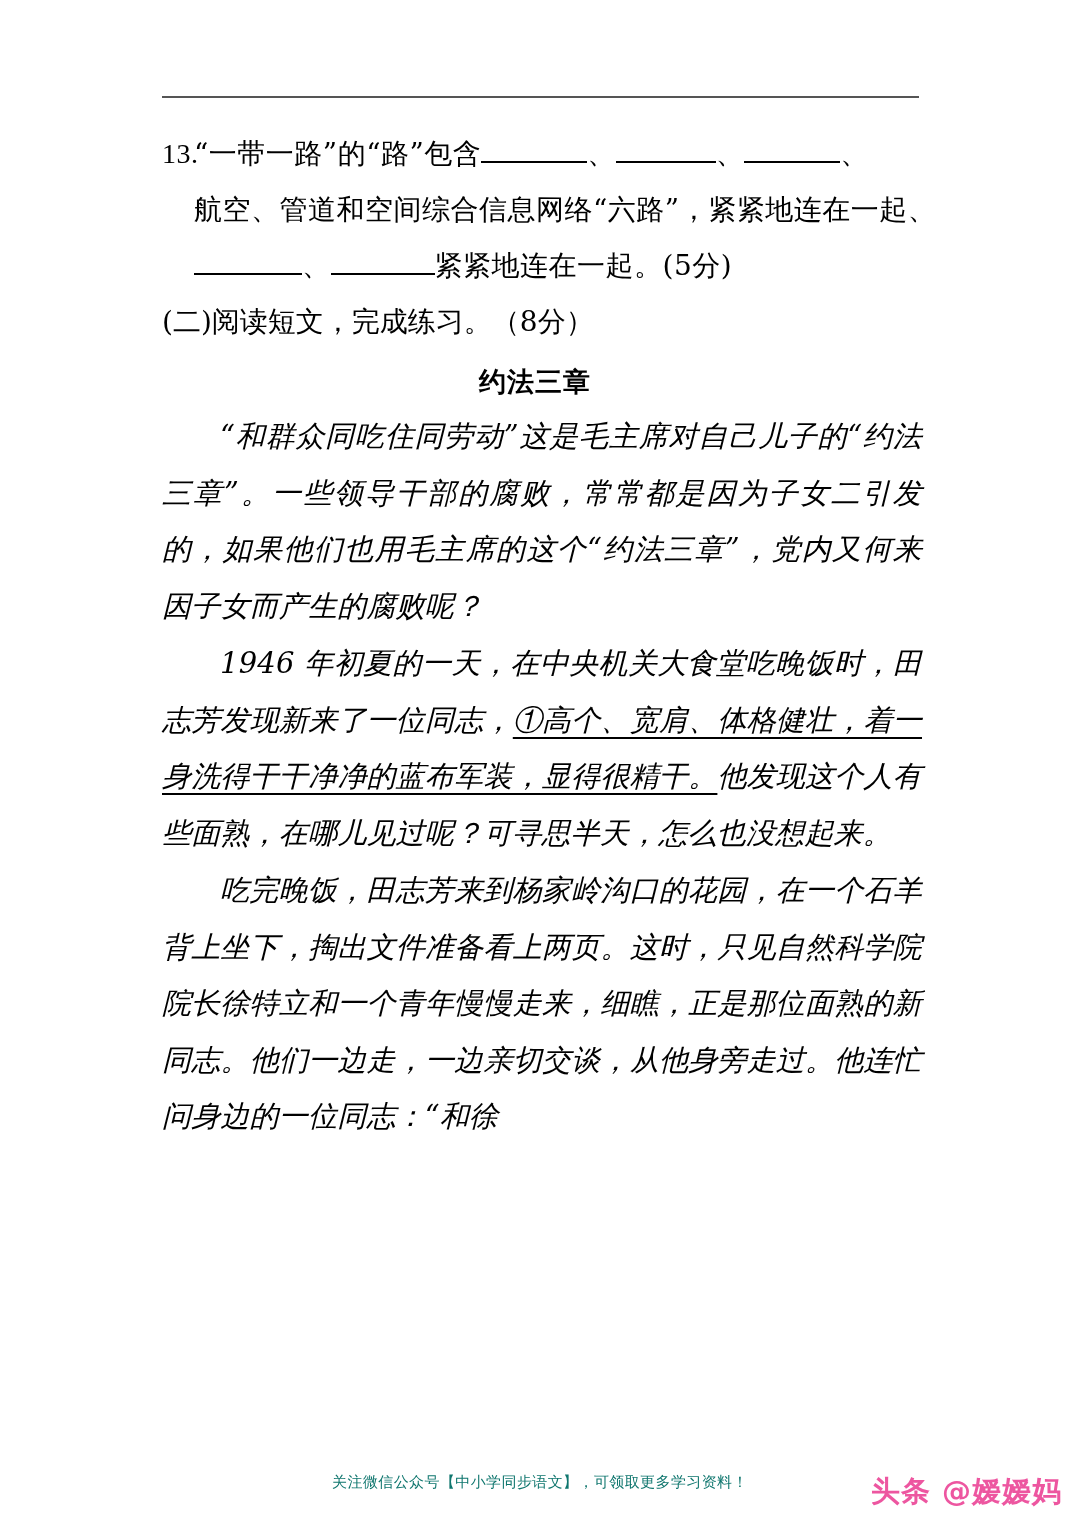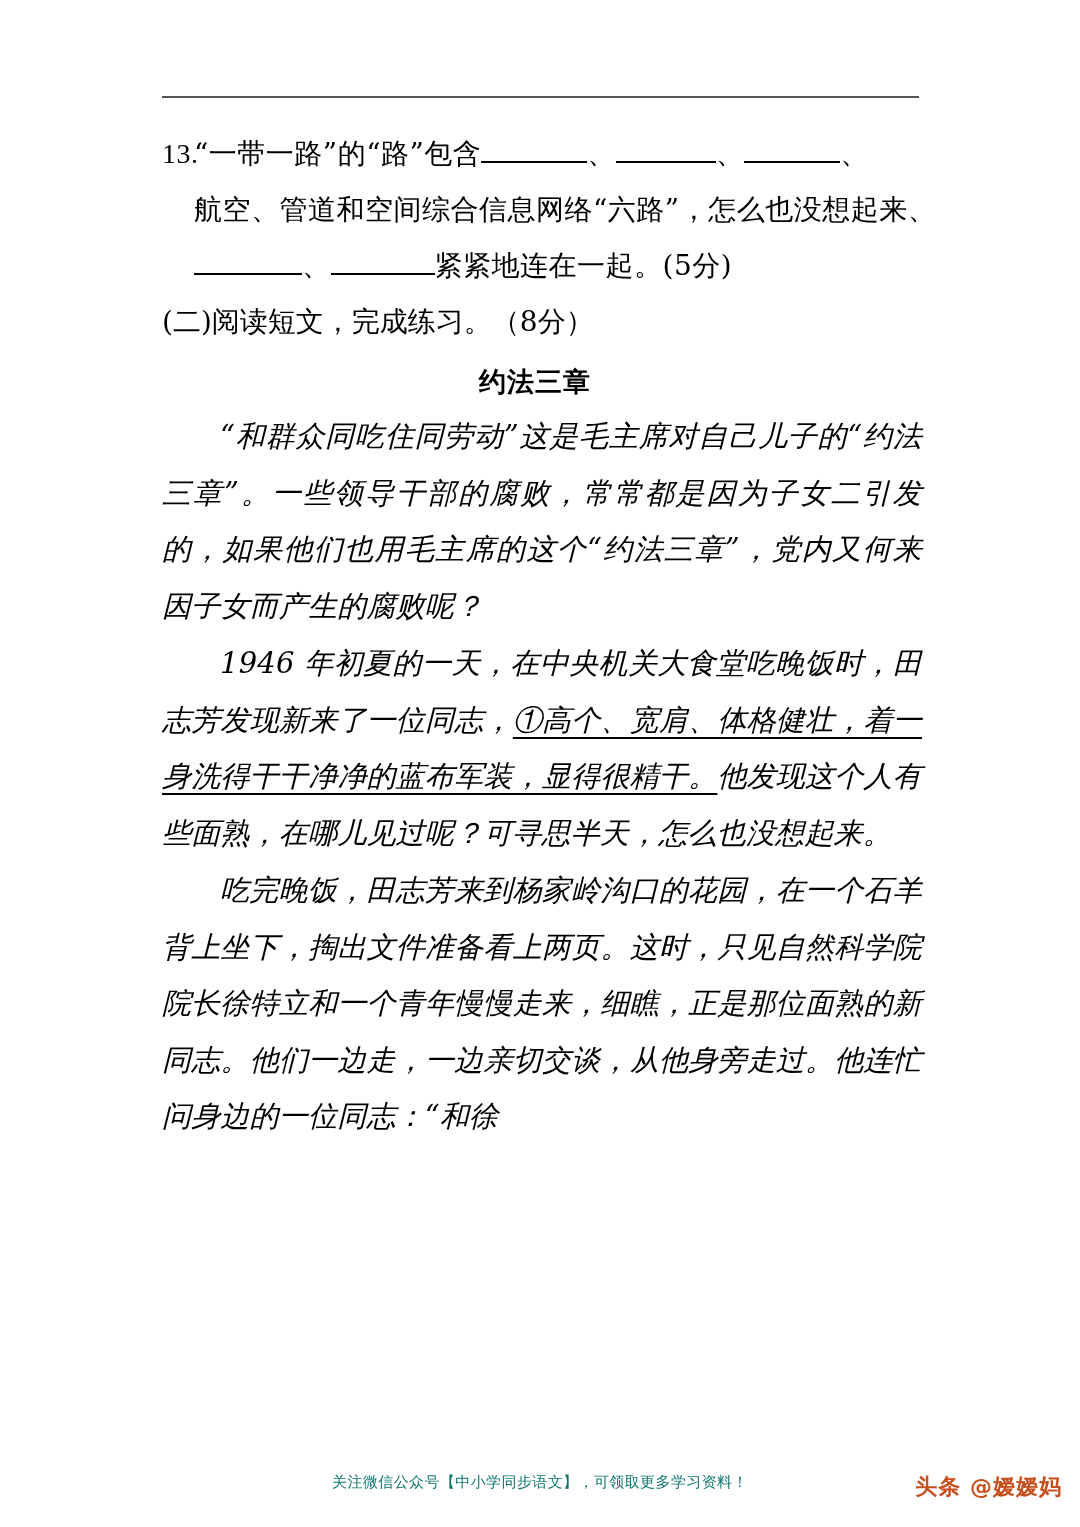--- a/index.html
+++ b/index.html
@@ -127,44 +127,44 @@
     font-size: 15px;
     color: #0f766e;
     letter-spacing: 0.4px;
   }
 
   .watermark {
     position: absolute;
     right: 18px;
     top: 1472px;
     font-family: "DejaVu Sans", "Liberation Sans", sans-serif;
-    font-size: 22px;
+    font-size: 29px;
     font-weight: bold;
-    color: #c2410c;
+    color: #ec4899;
     letter-spacing: 1px;
     opacity: 0.92;
   }
   .watermark .wm-at {
     font-weight: bold;
   }
 </style>
 </head>
 <body>
 
 <div class="page">
 
   <div class="top-rule"></div>
 
   <div class="content">
 
     <div class="q-block">
       <span class="q-num">13.</span>
       <div class="q-body">
         <div class="q-line"><span>“一带一路”的“路”包含</span><span class="blank blank-w1"></span><span>、</span><span class="blank blank-w2"></span><span>、</span><span class="blank blank-w3"></span><span>、</span></div>
-        <div class="q-line">航空、管道和空间综合信息网络“六路”，怎么也没想起来、</div>
+        <div class="q-line">航空、管道和空间综合信息网络“六路”，紧紧地连在一起、</div>
         <div class="q-line"><span class="blank blank-w4"></span><span>、</span><span class="blank blank-w5"></span><span>紧紧地连在一起。(5分)</span></div>
       </div>
     </div>
 
     <div class="section-line">(二)阅读短文，完成练习。（8分）</div>
 
     <div class="article-title">约法三章</div>
 
     <p class="para">“和群众同吃住同劳动”这是毛主席对自己儿子的“约法三章”。一些领导干部的腐败，常常都是因为子女二引发的，如果他们也用毛主席的这个“约法三章”，党内又何来因子女而产生的腐败呢？</p>
 

